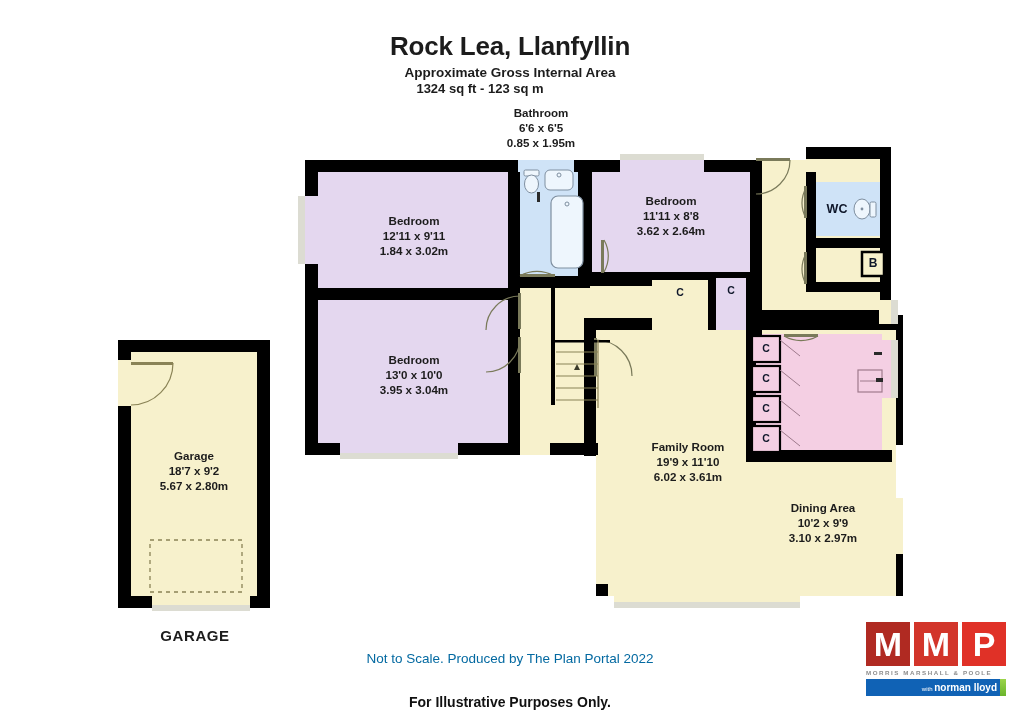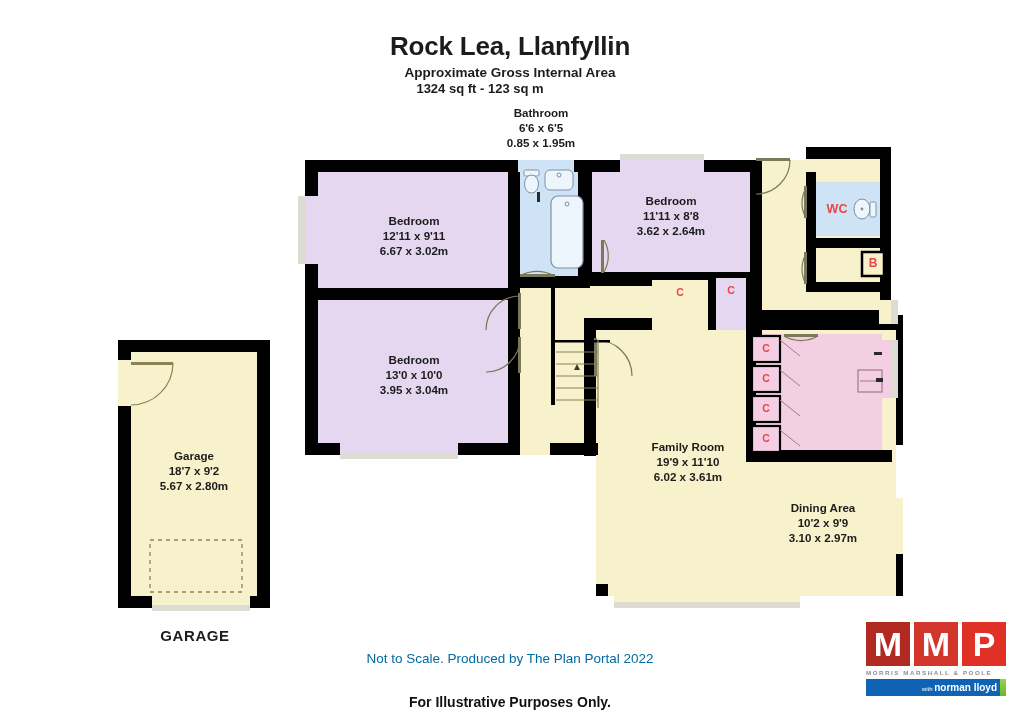--- a/index.html
+++ b/index.html
@@ -65,21 +65,21 @@
   }
   .foot2 {
     font-size: 14px;
     font-weight: bold;
     color: #111;
   }
   .cbox-label {
     position: absolute;
     font-size: 10.5px;
     font-weight: bold;
-    color: #ef4444;
+    color: #0f172a;
     text-align: center;
   }
   
   #logo {
     position: absolute;
     left: 866px;
     top: 622px;
     width: 140px;
     height: 80px;
   }
@@ -373,21 +373,21 @@
 
   <div class="txt roomlabel" style="left:463px; top:106px; width:156px;">
     <span class="nm">Bathroom</span>
     <span class="d1">6'6 x 6'5</span>
     <span class="d2">0.85 x 1.95m</span>
   </div>
 
   <div class="txt roomlabel" style="left:334px; top:214px; width:160px;">
     <span class="nm">Bedroom</span>
     <span class="d1">12'11 x 9'11</span>
-    <span class="d2">6.67 x 3.02m</span>
+    <span class="d2">1.84 x 3.02m</span>
   </div>
 
   <div class="txt roomlabel" style="left:592px; top:194px; width:158px;">
     <span class="nm">Bedroom</span>
     <span class="d1">11'11 x 8'8</span>
     <span class="d2">3.62 x 2.64m</span>
   </div>
 
   <div class="txt roomlabel" style="left:334px; top:353px; width:160px;">
     <span class="nm">Bedroom</span>

